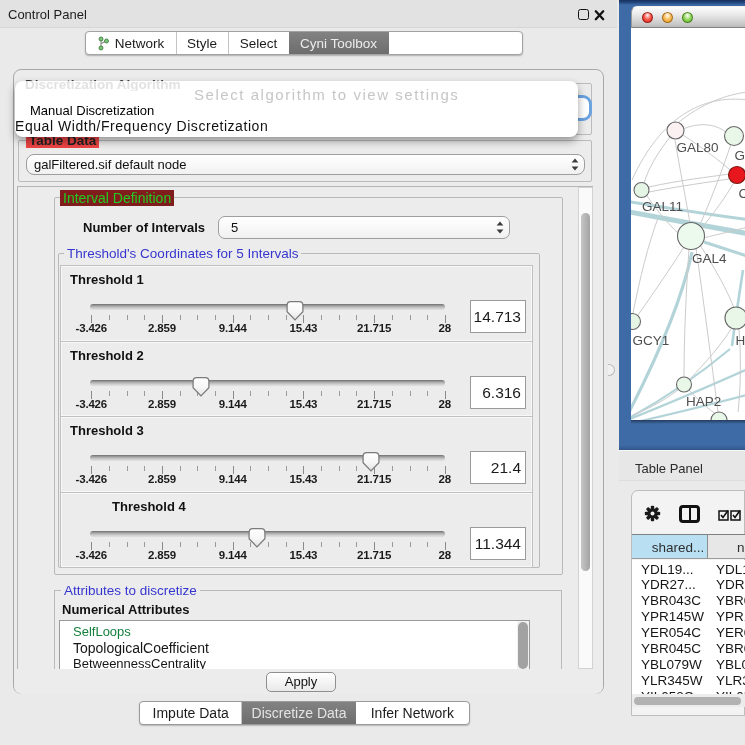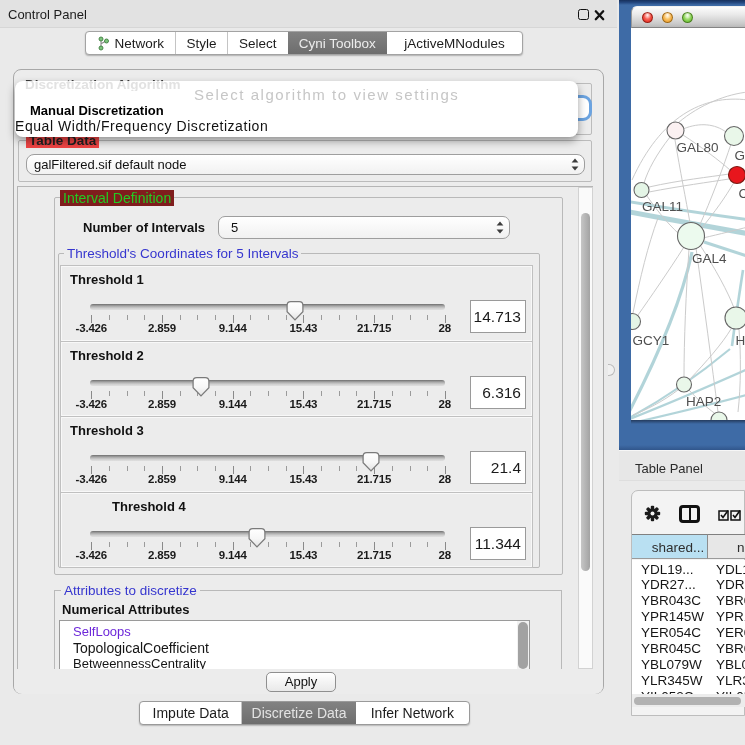--- a/index.html
+++ b/index.html
@@ -16,34 +16,33 @@
 <div class="a" style="left:84.5px;top:31px;width:438.5px;height:24px;background:#fff;border:1px solid #a3a3a3;border-radius:4px;box-shadow:0 1px 1.5px rgba(0,0,0,0.25);overflow:hidden;display:flex;">
 <div style="width:91px;height:100%;display:flex;align-items:center;justify-content:center;font-size:13.5px;color:#1c1c1c;border-right:1px solid #c4c4c4;"><svg width="13" height="15" viewBox="0 0 13 15" style="margin-right:5px;">
         <path d="M4,3.5 L4,11.5 M4.5,7.5 L9,5" stroke="#8a8a8a" stroke-width="1.1" fill="none"></path>
         <circle cx="4" cy="3" r="2" fill="#7cc47c" stroke="#3e7d3e" stroke-width="0.9"></circle>
         <circle cx="4" cy="12" r="2" fill="#7cc47c" stroke="#3e7d3e" stroke-width="0.9"></circle>
         <circle cx="9.5" cy="5" r="2" fill="#7cc47c" stroke="#3e7d3e" stroke-width="0.9"></circle>
       </svg>Network</div>
 <div style="width:52px;height:100%;display:flex;align-items:center;justify-content:center;font-size:13.5px;color:#1c1c1c;border-right:1px solid #c4c4c4;">Style</div>
 <div style="width:60px;height:100%;display:flex;align-items:center;justify-content:center;font-size:13.5px;color:#1c1c1c;">Select</div>
 <div style="width:100px;height:100%;display:flex;align-items:center;justify-content:center;font-size:13.5px;color:#ececec;background:linear-gradient(180deg,#828282,#6d6d6d);">Cyni Toolbox</div>
-<div style="width:135.5px;height:100%;display:flex;align-items:center;justify-content:center;font-size:13.5px;color:#1c1c1c;">jActiveMNodules</div>
 </div>
 <div class="a" style="left:12.5px;top:69px;width:591.5px;height:625px;background:#ececec;border:1px solid #a8a8a8;border-radius:8px;"></div>
 <div class="a" style="left:22px;top:83px;width:570px;height:52px;border:1px solid #bbb;border-radius:2px;"></div>
 <div class="a" style="left:25px;top:72px;width:230px;height:9px;overflow:hidden;">
     <div style="margin-top:4.5px;font-size:13.5px;font-weight:bold;color:#3f3f3f;white-space:nowrap;">Discretization Algorithm</div>
   </div>
 <div class="a" style="left:560px;top:95px;width:32px;height:26px;border:3.5px solid #6ba3e0;border-radius:9px;background:#fff;"></div>
 <div class="a" style="left:15px;top:81px;width:563px;height:56px;background:#fff;border-radius:8px;box-shadow:0 4px 9px rgba(0,0,0,0.38);z-index:15;"></div>
 <div class="a" style="left:25px;top:81px;width:230px;height:10px;overflow:hidden;z-index:16;">
     <div style="margin-top:-4.5px;font-size:13.5px;font-weight:bold;color:#e2e2e2;white-space:nowrap;">Discretization Algorithm</div>
   </div>
 <div class="t" style="left:194px;top:86px;font-size:15px;letter-spacing:1.55px;color:#c6c6c6;z-index:16;">Select algorithm to view settings</div>
-<div class="t" style="left:30px;top:102.5px;font-size:13px;font-weight:bold;color:#000;z-index:16;">Manual Discretization</div>
+<div class="t" style="left:30px;top:102.5px;font-size:13px;font-weight:normal;color:#000;z-index:16;">Manual Discretization</div>
 <div class="t" style="left:15px;top:117.5px;font-size:14px;letter-spacing:0.55px;color:#111;z-index:16;">Equal Width/Frequency Discretization</div>
 <div class="a" style="left:18px;top:139.5px;width:574px;height:42px;border:1px solid #bbb;border-radius:2px;"></div>
 <div class="t" style="left:26px;top:132.5px;font-size:13.5px;font-weight:bold;color:#222;background:#ef4444;padding:0 3px;z-index:5;">Table Data</div>
 <div class="a" style="left:26px;top:153.5px;width:559px;height:21px;background:linear-gradient(180deg,#fff,#f1f1f1);border:1px solid #9e9e9e;border-radius:8px;"></div>
 <div class="t" style="left:34px;top:157px;font-size:13px;color:#111;">galFiltered.sif default node</div>
 <svg class="a" style="left:570px;top:157.5px;" width="10" height="13" viewBox="0 0 10 13">
     <path d="M5,0.5 L8.4,4.4 L1.6,4.4 Z" fill="#3c3c3c"></path>
     <path d="M5,12.5 L8.4,8.6 L1.6,8.6 Z" fill="#3c3c3c"></path>
   </svg>
 <div class="a" style="left:16.5px;top:186px;width:576px;height:483px;border-top:1px solid #b5b5b5;border-left:1px solid #b5b5b5;"></div>
@@ -225,21 +224,21 @@
       </linearGradient>
     </defs>
     <path d="M4.8,0.7 L13.2,0.7 Q16.9,0.7 16.9,4.4 L16.9,10.8 L9,18.9 L1.1,10.8 L1.1,4.4 Q1.1,0.7 4.8,0.7 Z" fill="url(#tg3)" stroke="#7a7a7a" stroke-width="1.25"></path>
   </svg>
 <div class="a" style="left:470px;top:527px;width:56px;height:33px;background:#fff;border:1.5px solid #9a9a9a;"></div>
 <div class="t" style="left:470px;top:535px;width:51px;font-size:15.5px;color:#1a1a1a;text-align:right;">11.344</div>
 <div class="a" style="left:54px;top:590px;width:508px;height:100px;border:1px solid #b9b9b9;"></div>
 <div class="t" style="left:61px;top:583px;font-size:13.5px;color:#3636cf;background:#ececec;padding:0 3px;">Attributes to discretize</div>
 <div class="t" style="left:62px;top:601.5px;font-size:13px;font-weight:bold;color:#111;">Numerical Attributes</div>
 <div class="a" style="left:59px;top:619.5px;width:471px;height:60px;background:#fff;border:1px solid #9a9a9a;"></div>
-<div class="t" style="left:73px;top:623.5px;font-size:13px;color:#6d28d9;">SelfLoops</div>
+<div class="t" style="left:73px;top:623.5px;font-size:13px;color:#15803d;">SelfLoops</div>
 <div class="t" style="left:73px;top:639.5px;font-size:14px;color:#151515;">TopologicalCoefficient</div>
 <div class="t" style="left:73px;top:655.5px;font-size:13px;color:#151515;">BetweennessCentrality</div>
 <div class="a" style="left:516.5px;top:620.5px;width:12.5px;height:58px;background:#f2f2f2;"></div>
 <div class="a" style="left:518px;top:621.5px;width:10px;height:47px;background:#a2a2a2;border-radius:5px;"></div>
 <div class="a" style="left:13.5px;top:668.5px;width:589.5px;height:25px;background:#ececec;z-index:6;border-bottom-left-radius:8px;border-bottom-right-radius:8px;"></div>
 <div class="a" style="left:266px;top:671.5px;width:70px;height:20.5px;background:linear-gradient(180deg,#fff,#e9e9e9);border:1px solid #8f8f8f;border-radius:5px;z-index:7;display:flex;align-items:center;justify-content:center;font-size:13px;color:#111;">Apply</div>
 <div class="a" style="left:139px;top:701px;width:331px;height:23.5px;background:#fff;border:1px solid #9a9a9a;border-radius:4px;box-shadow:0 1px 1.5px rgba(0,0,0,0.22);overflow:hidden;display:flex;z-index:8;">
 <div style="width:103px;height:100%;display:flex;align-items:center;justify-content:center;font-size:14px;color:#1c1c1c;border-right:1px solid #c4c4c4;">Impute Data</div>
 <div style="width:114px;height:100%;display:flex;align-items:center;justify-content:center;font-size:14px;color:#e3e3e3;background:linear-gradient(180deg,#828282,#6d6d6d);">Discretize Data</div>
 <div style="width:114px;height:100%;display:flex;align-items:center;justify-content:center;font-size:14px;color:#1c1c1c;">Infer Network</div>

